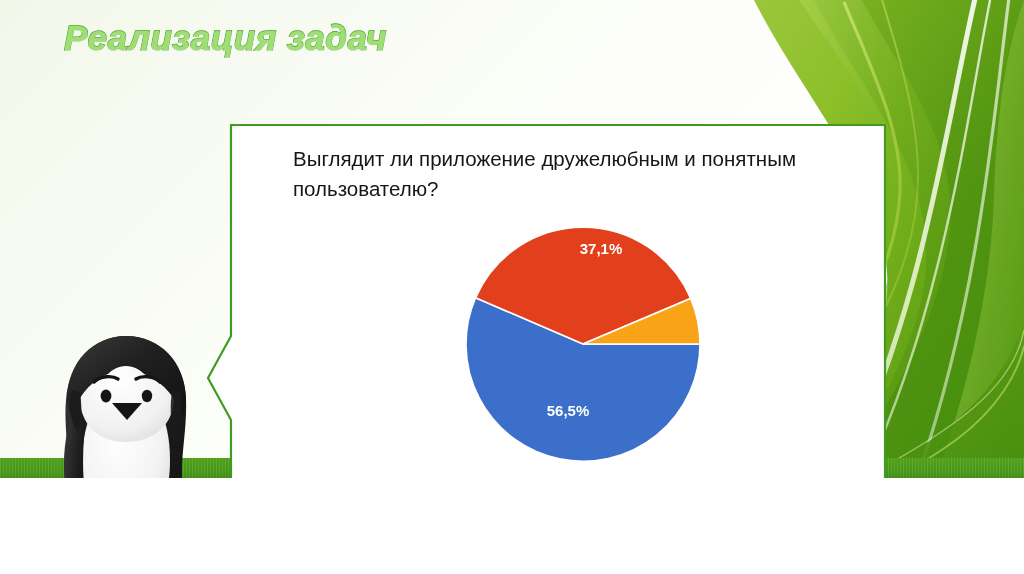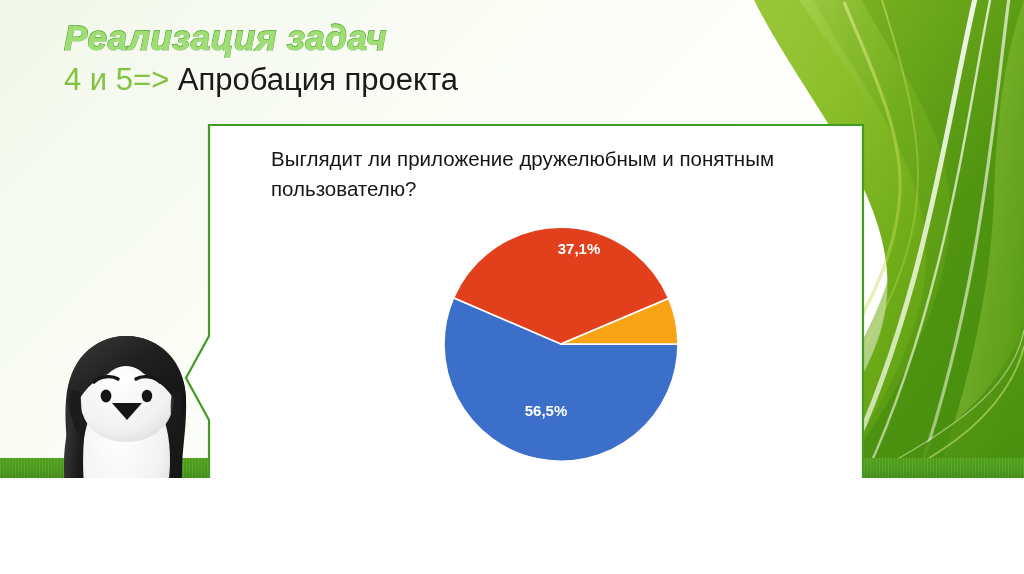--- a/index.html
+++ b/index.html
@@ -75,21 +75,21 @@
     font-weight: normal;
   }
   .subtitle-black {
     color: #1a1a1a;
     font-weight: normal;
   }
 
   
   .callout {
     position: absolute;
-    left: 184px;
+    left: 206px;
     top: 122px;
     width: 682px;
     height: 364px;
   }
   .callout svg { position: absolute; left: 0; top: 0; }
 
   .callout-body {
     position: absolute;
     left: 25px;
     top: 0px;
@@ -192,23 +192,20 @@
       <path d="M-40,574 C60,540 160,500 250,430 C300,392 322,350 330,320 L330,574 Z" fill="url(#gC)" opacity="0.85"></path>
       <path d="M-60,574 C50,548 170,506 262,440 C305,408 324,372 330,346" fill="none" stroke="#c9e47a" stroke-width="2" opacity="0.55"></path>
       <path d="M-60,560 C60,528 184,482 272,414 C312,382 326,352 330,330" fill="none" stroke="#eaf6c0" stroke-width="1.4" opacity="0.5"></path>
     </svg>
   </div>
 
   <div class="bottom-bar"></div>
 
   <div class="title-block">
     <div class="title-main">Реализация задач</div>
-    <div class="subtitle-line">
-      <span class="subtitle-green">4 и 5=&gt; </span><span class="subtitle-black">Апробация проекта</span>
-    </div>
   </div>
 
   <div class="penguin">
     <svg width="160" height="218" viewBox="0 0 160 218" xmlns="http://www.w3.org/2000/svg" aria-hidden="true">
       <defs>
         <radialGradient id="bellyG" cx="0.42" cy="0.34" r="0.78">
           <stop offset="0%" stop-color="#ffffff"></stop>
           <stop offset="62%" stop-color="#f3f3f3"></stop>
           <stop offset="100%" stop-color="#d8d8d8"></stop>
         </radialGradient>

